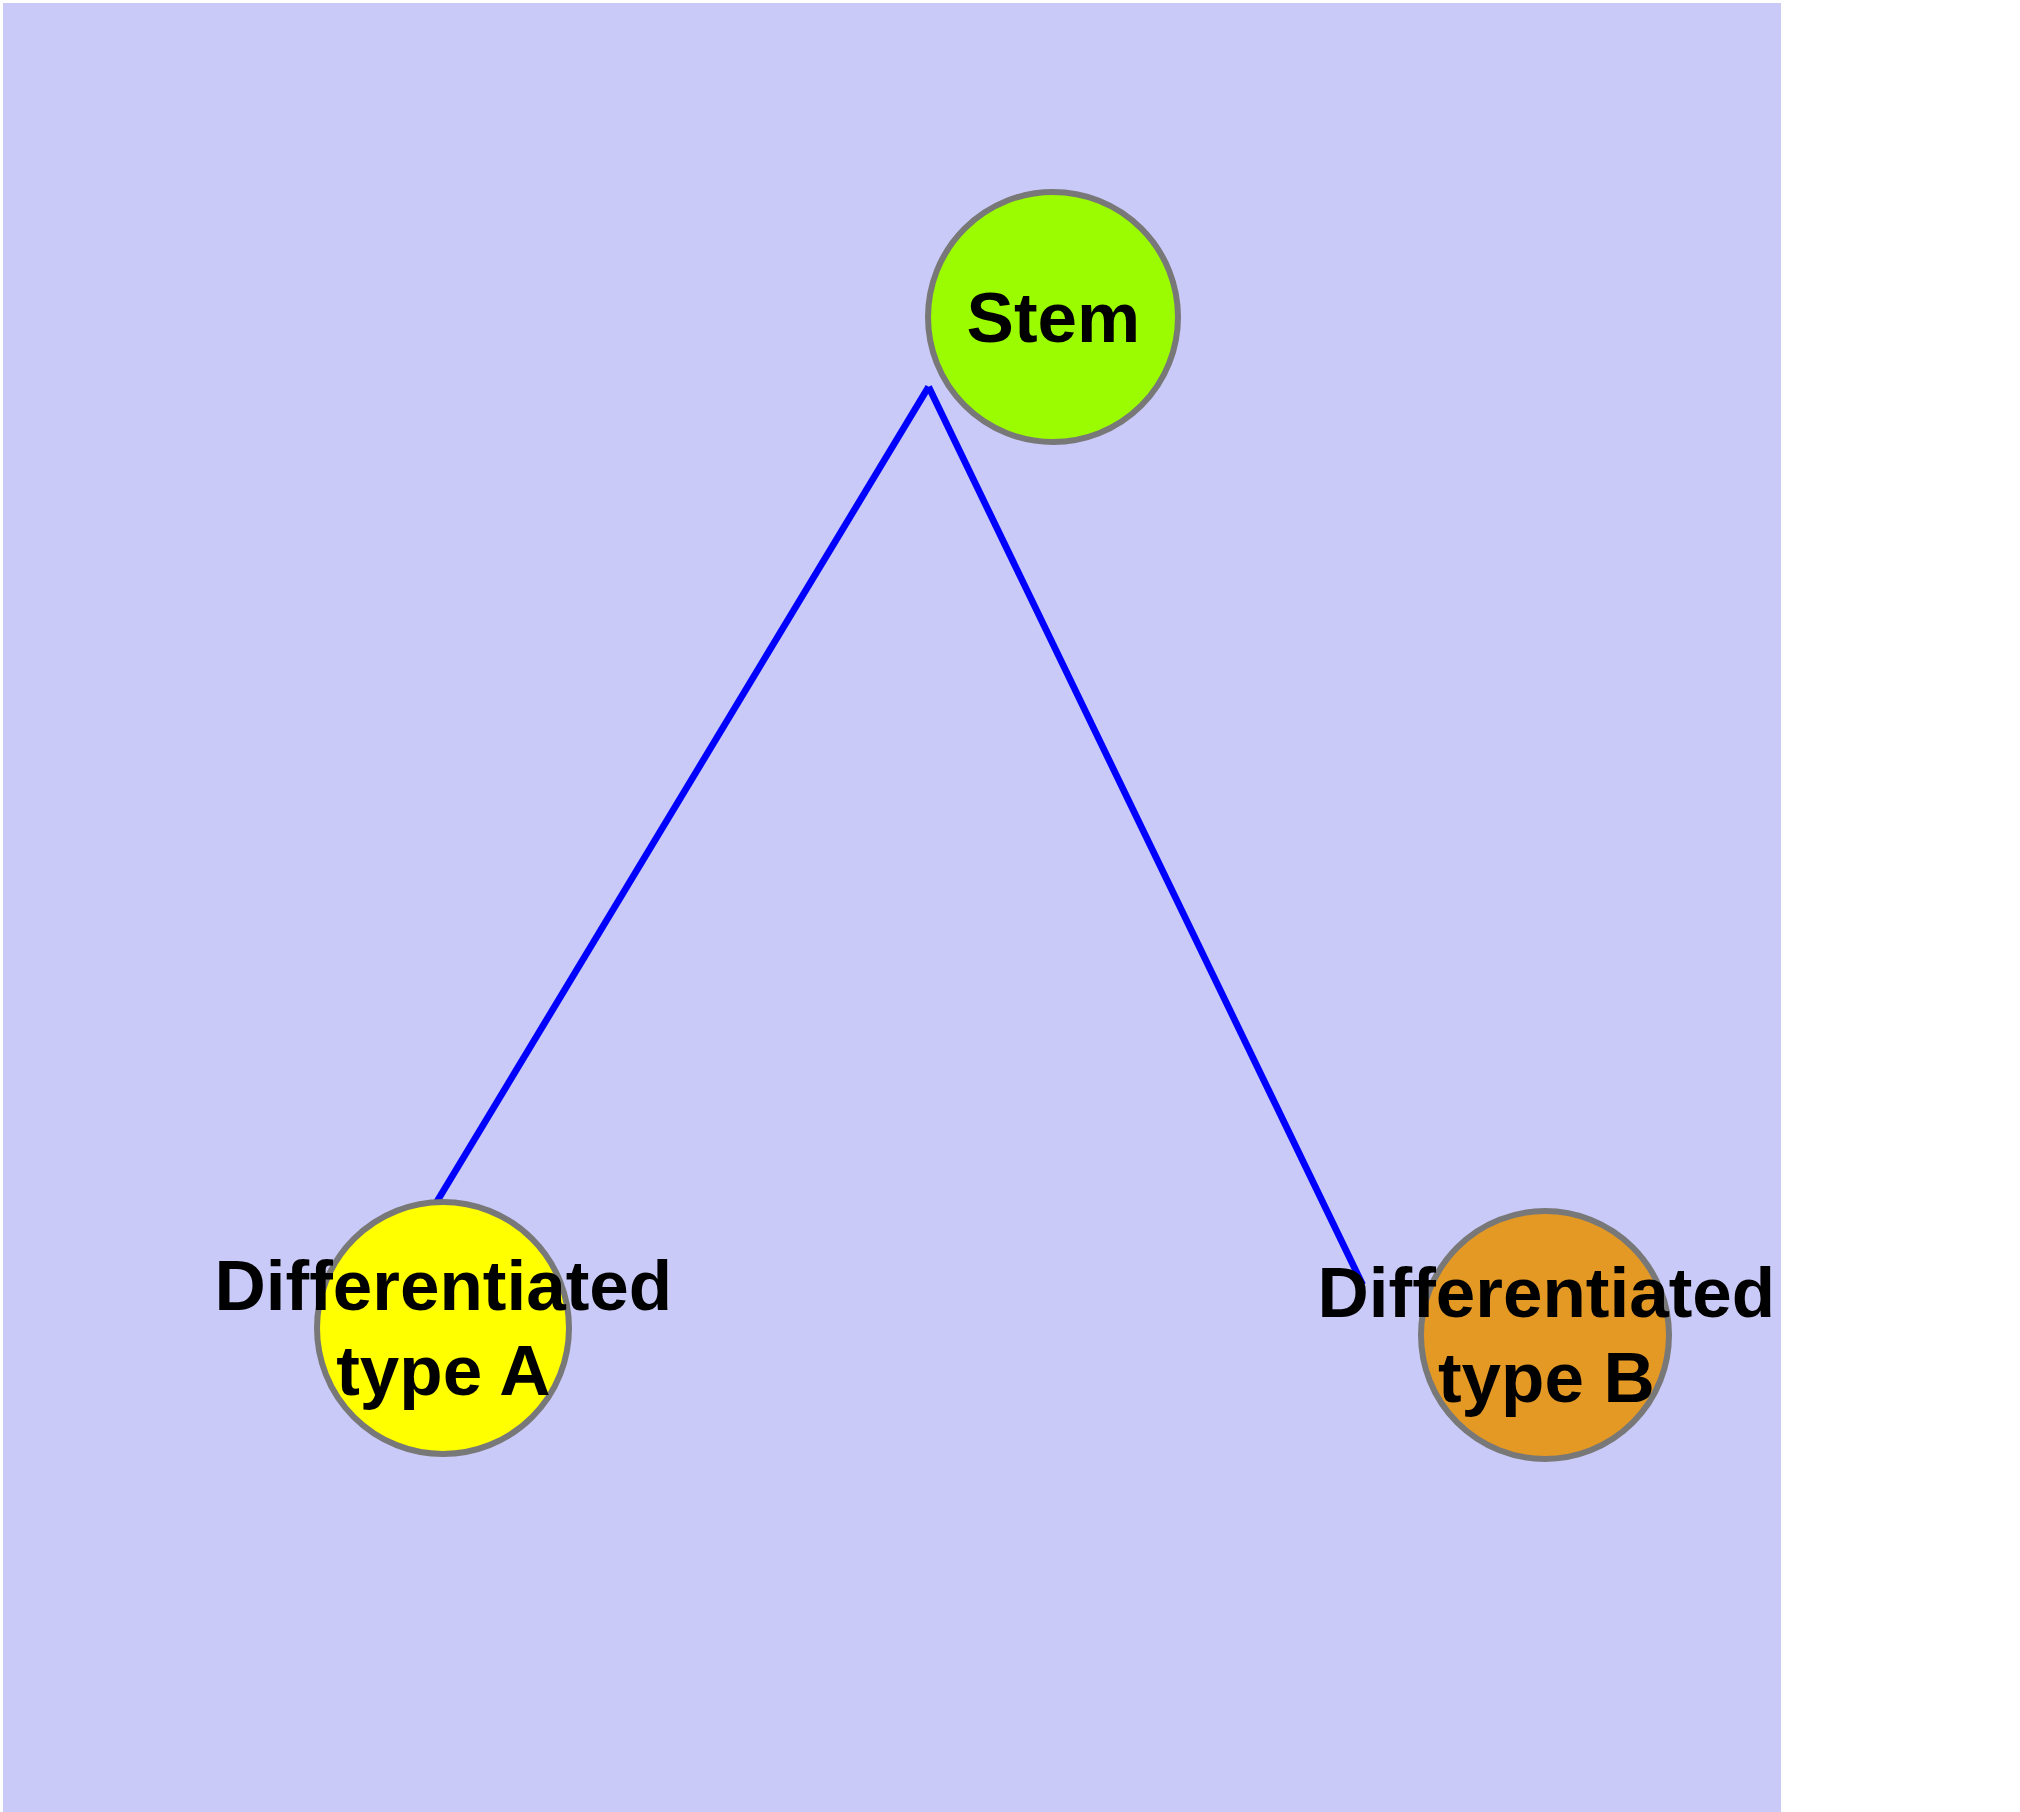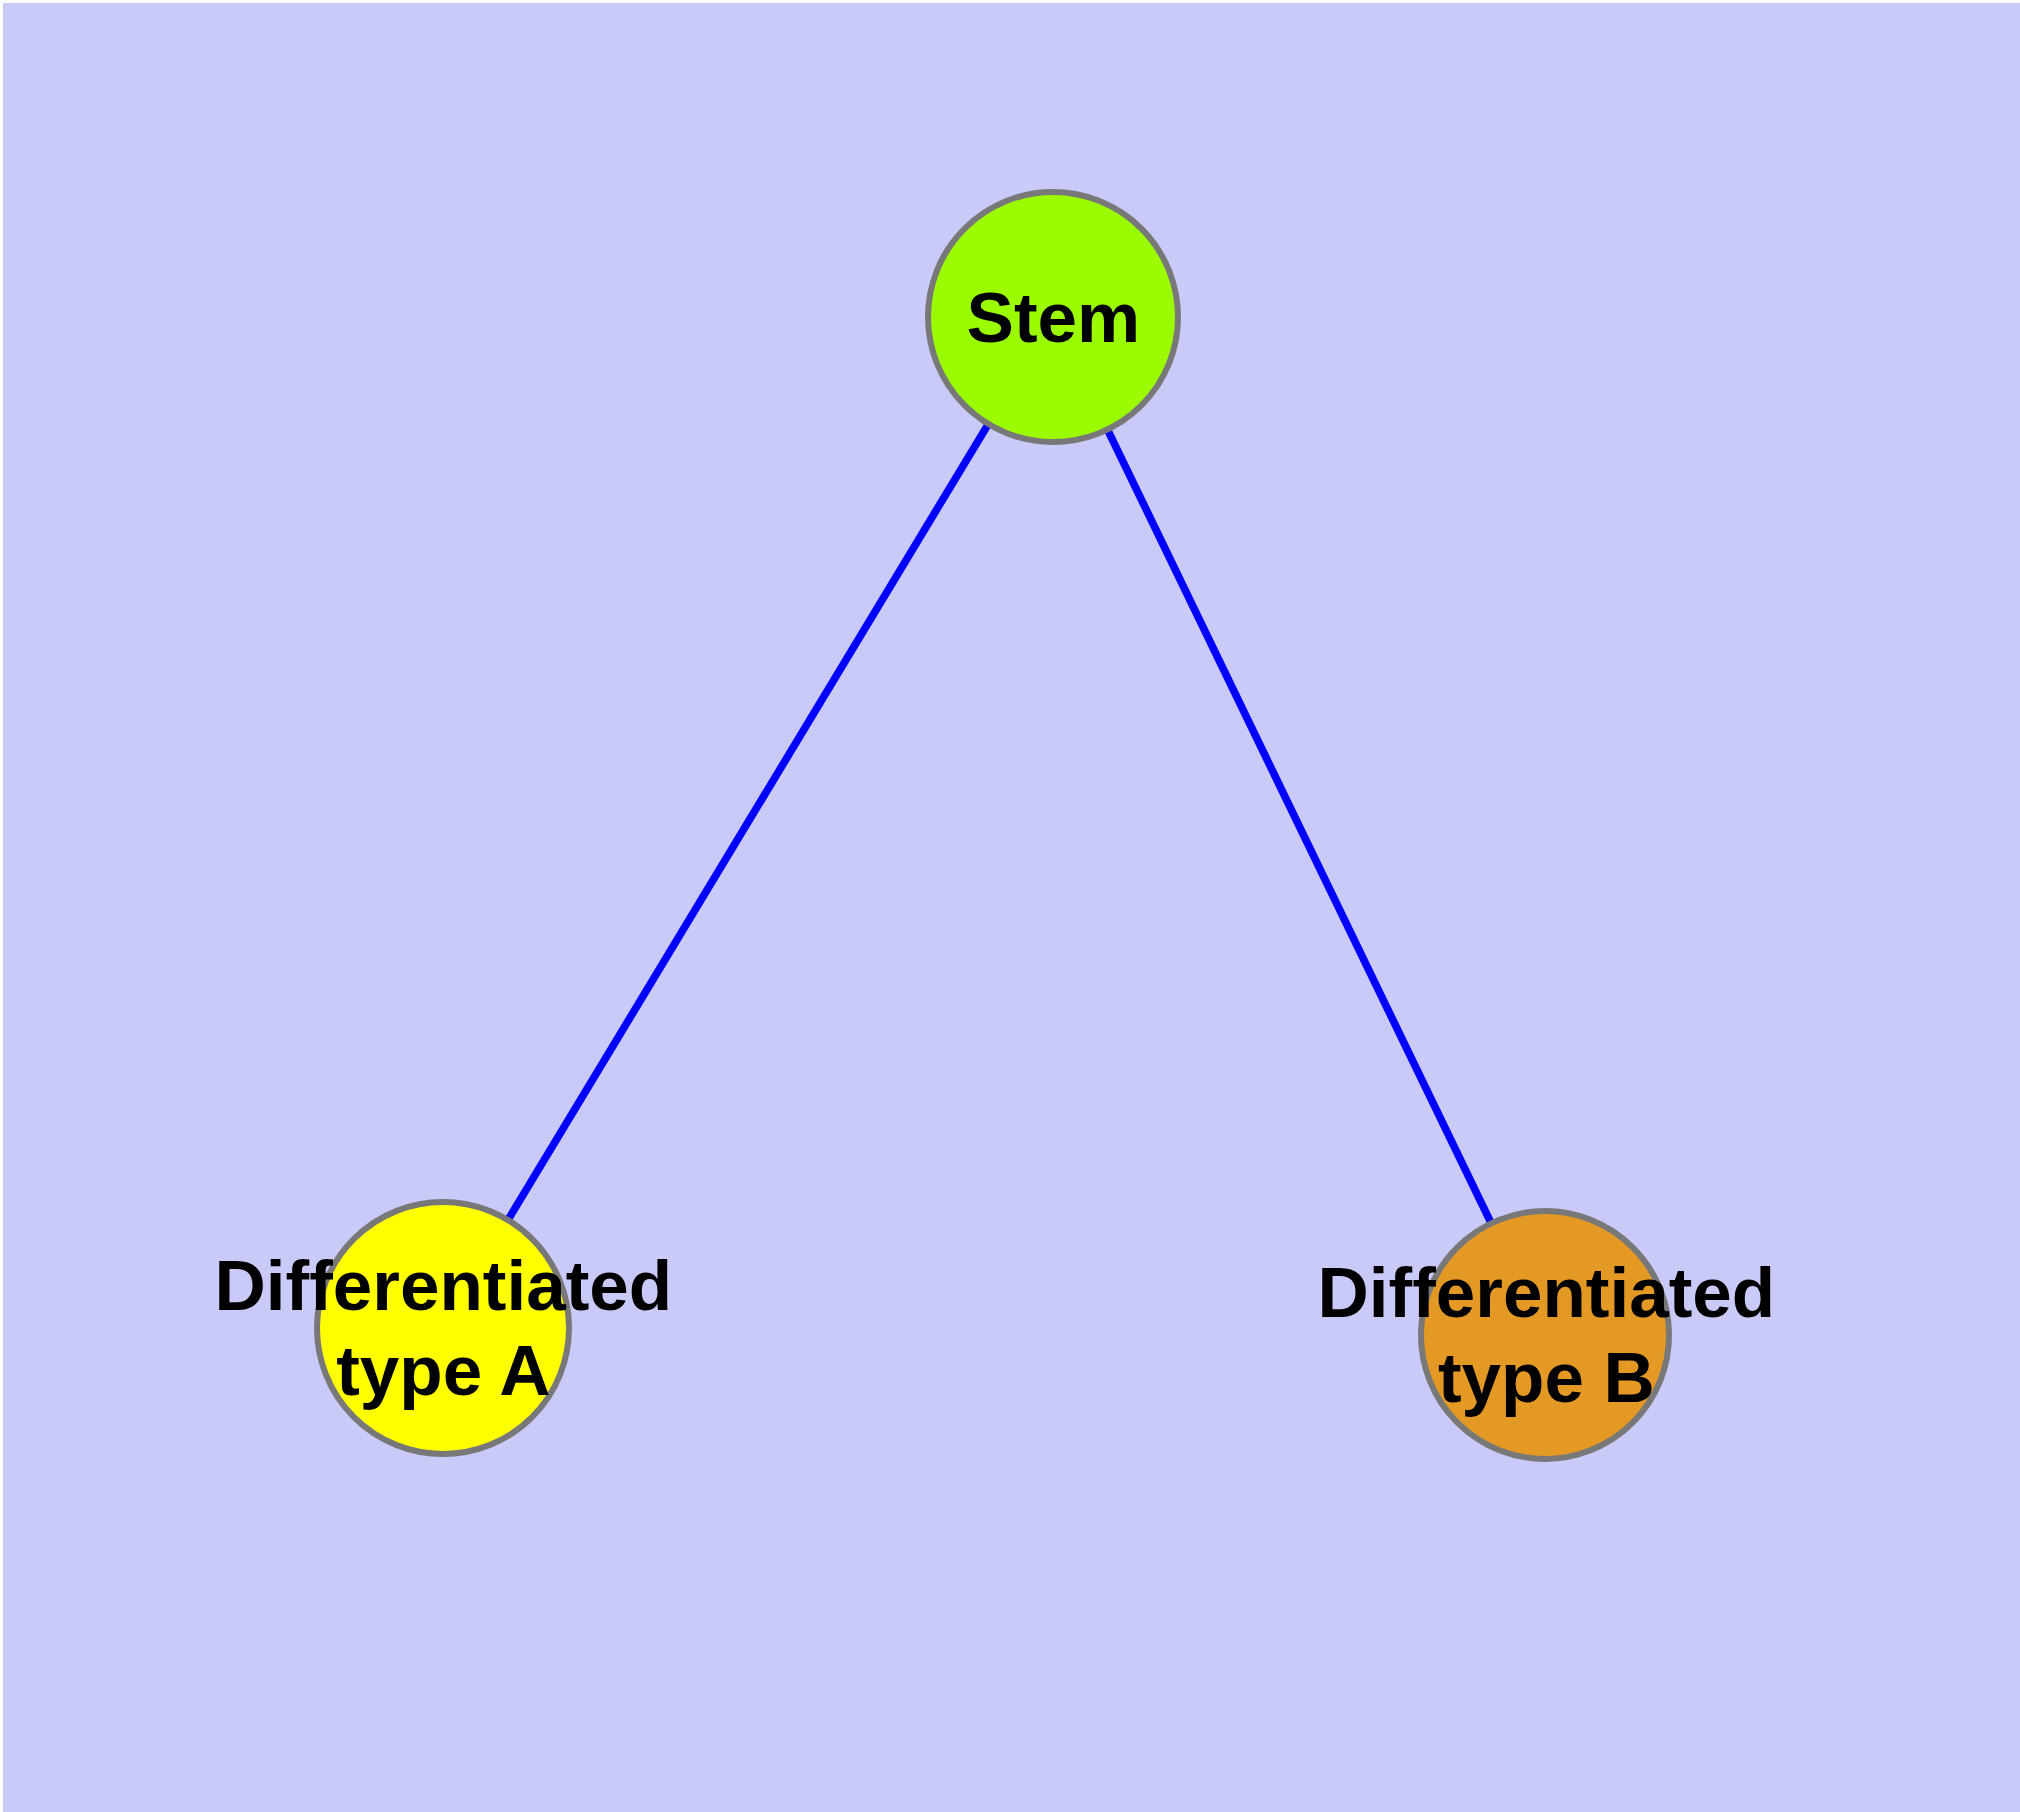--- a/index.html
+++ b/index.html
@@ -8,21 +8,21 @@
     width: 2021px;
     height: 1812px;
     background: #ffffff;
     overflow: hidden;
     font-family: "Liberation Sans", sans-serif;
   }
   .plot-canvas {
     position: absolute;
     left: 3.4px;
     top: 3.4px;
-    width: 2017px;
+    width: 1778px;
     height: 1809px;
     overflow: hidden;
   }
   .edges-layer {
     position: absolute;
     left: 0;
     top: 0;
     width: 100%;
     height: 100%;
   }

